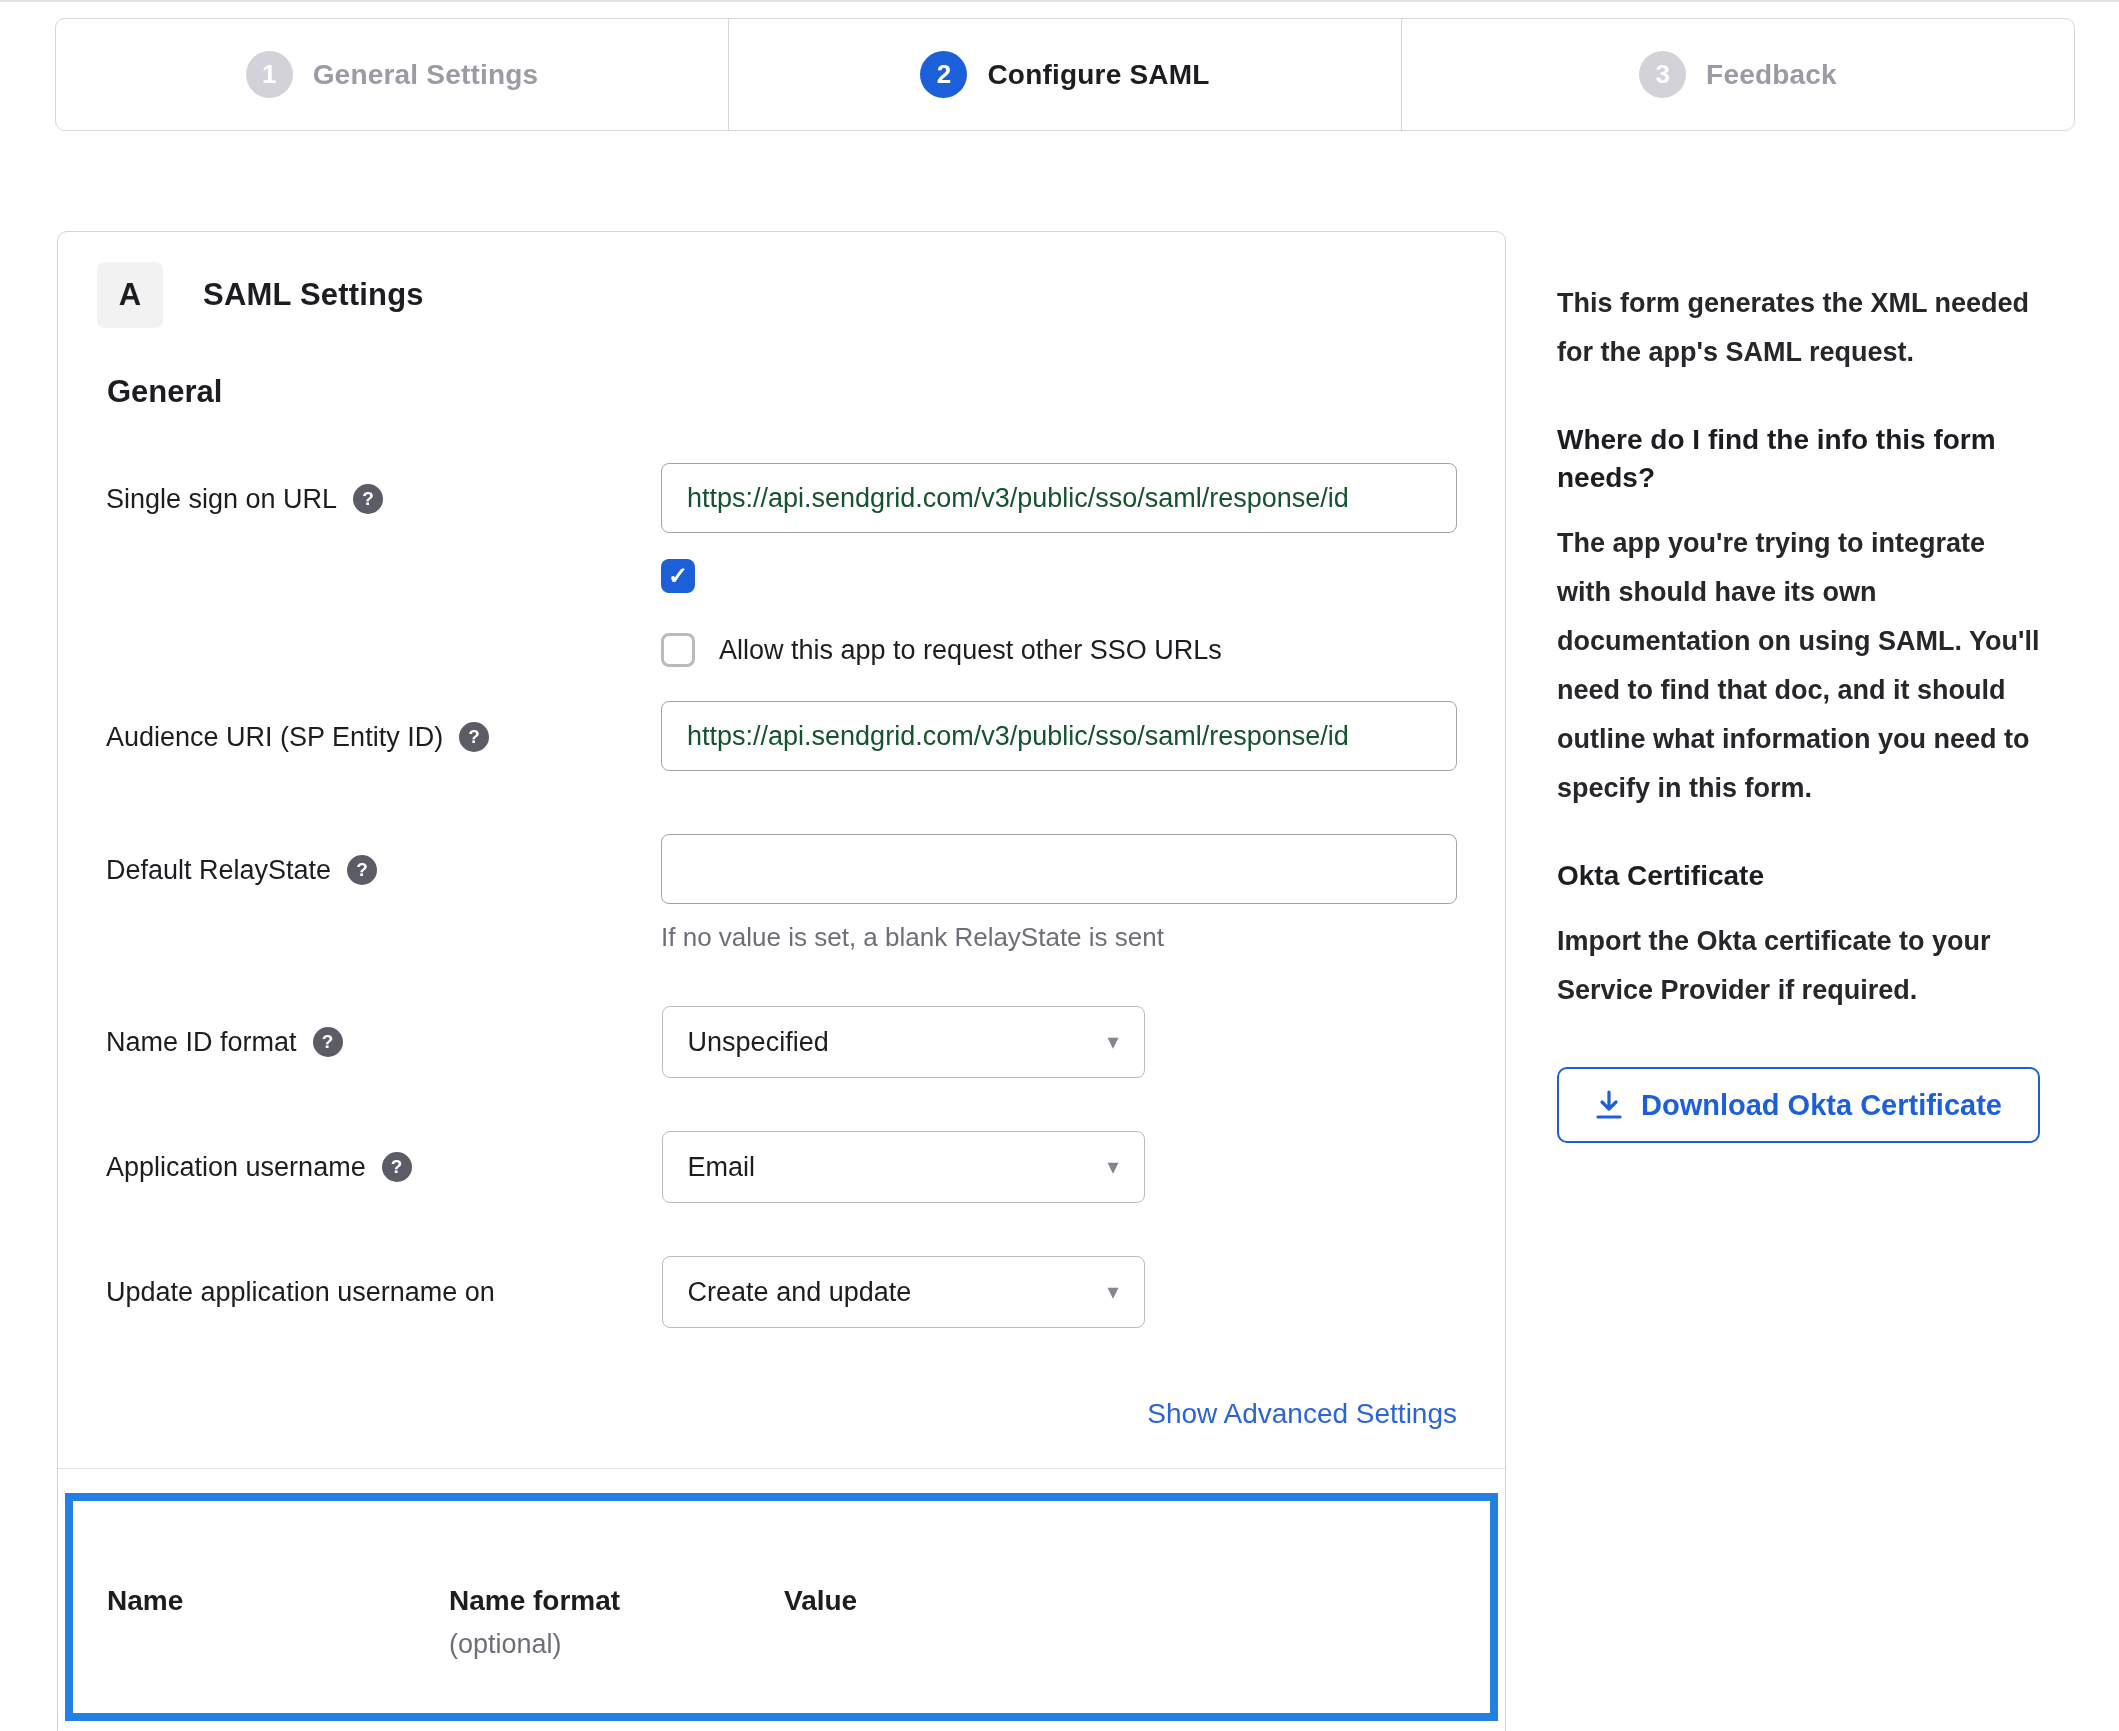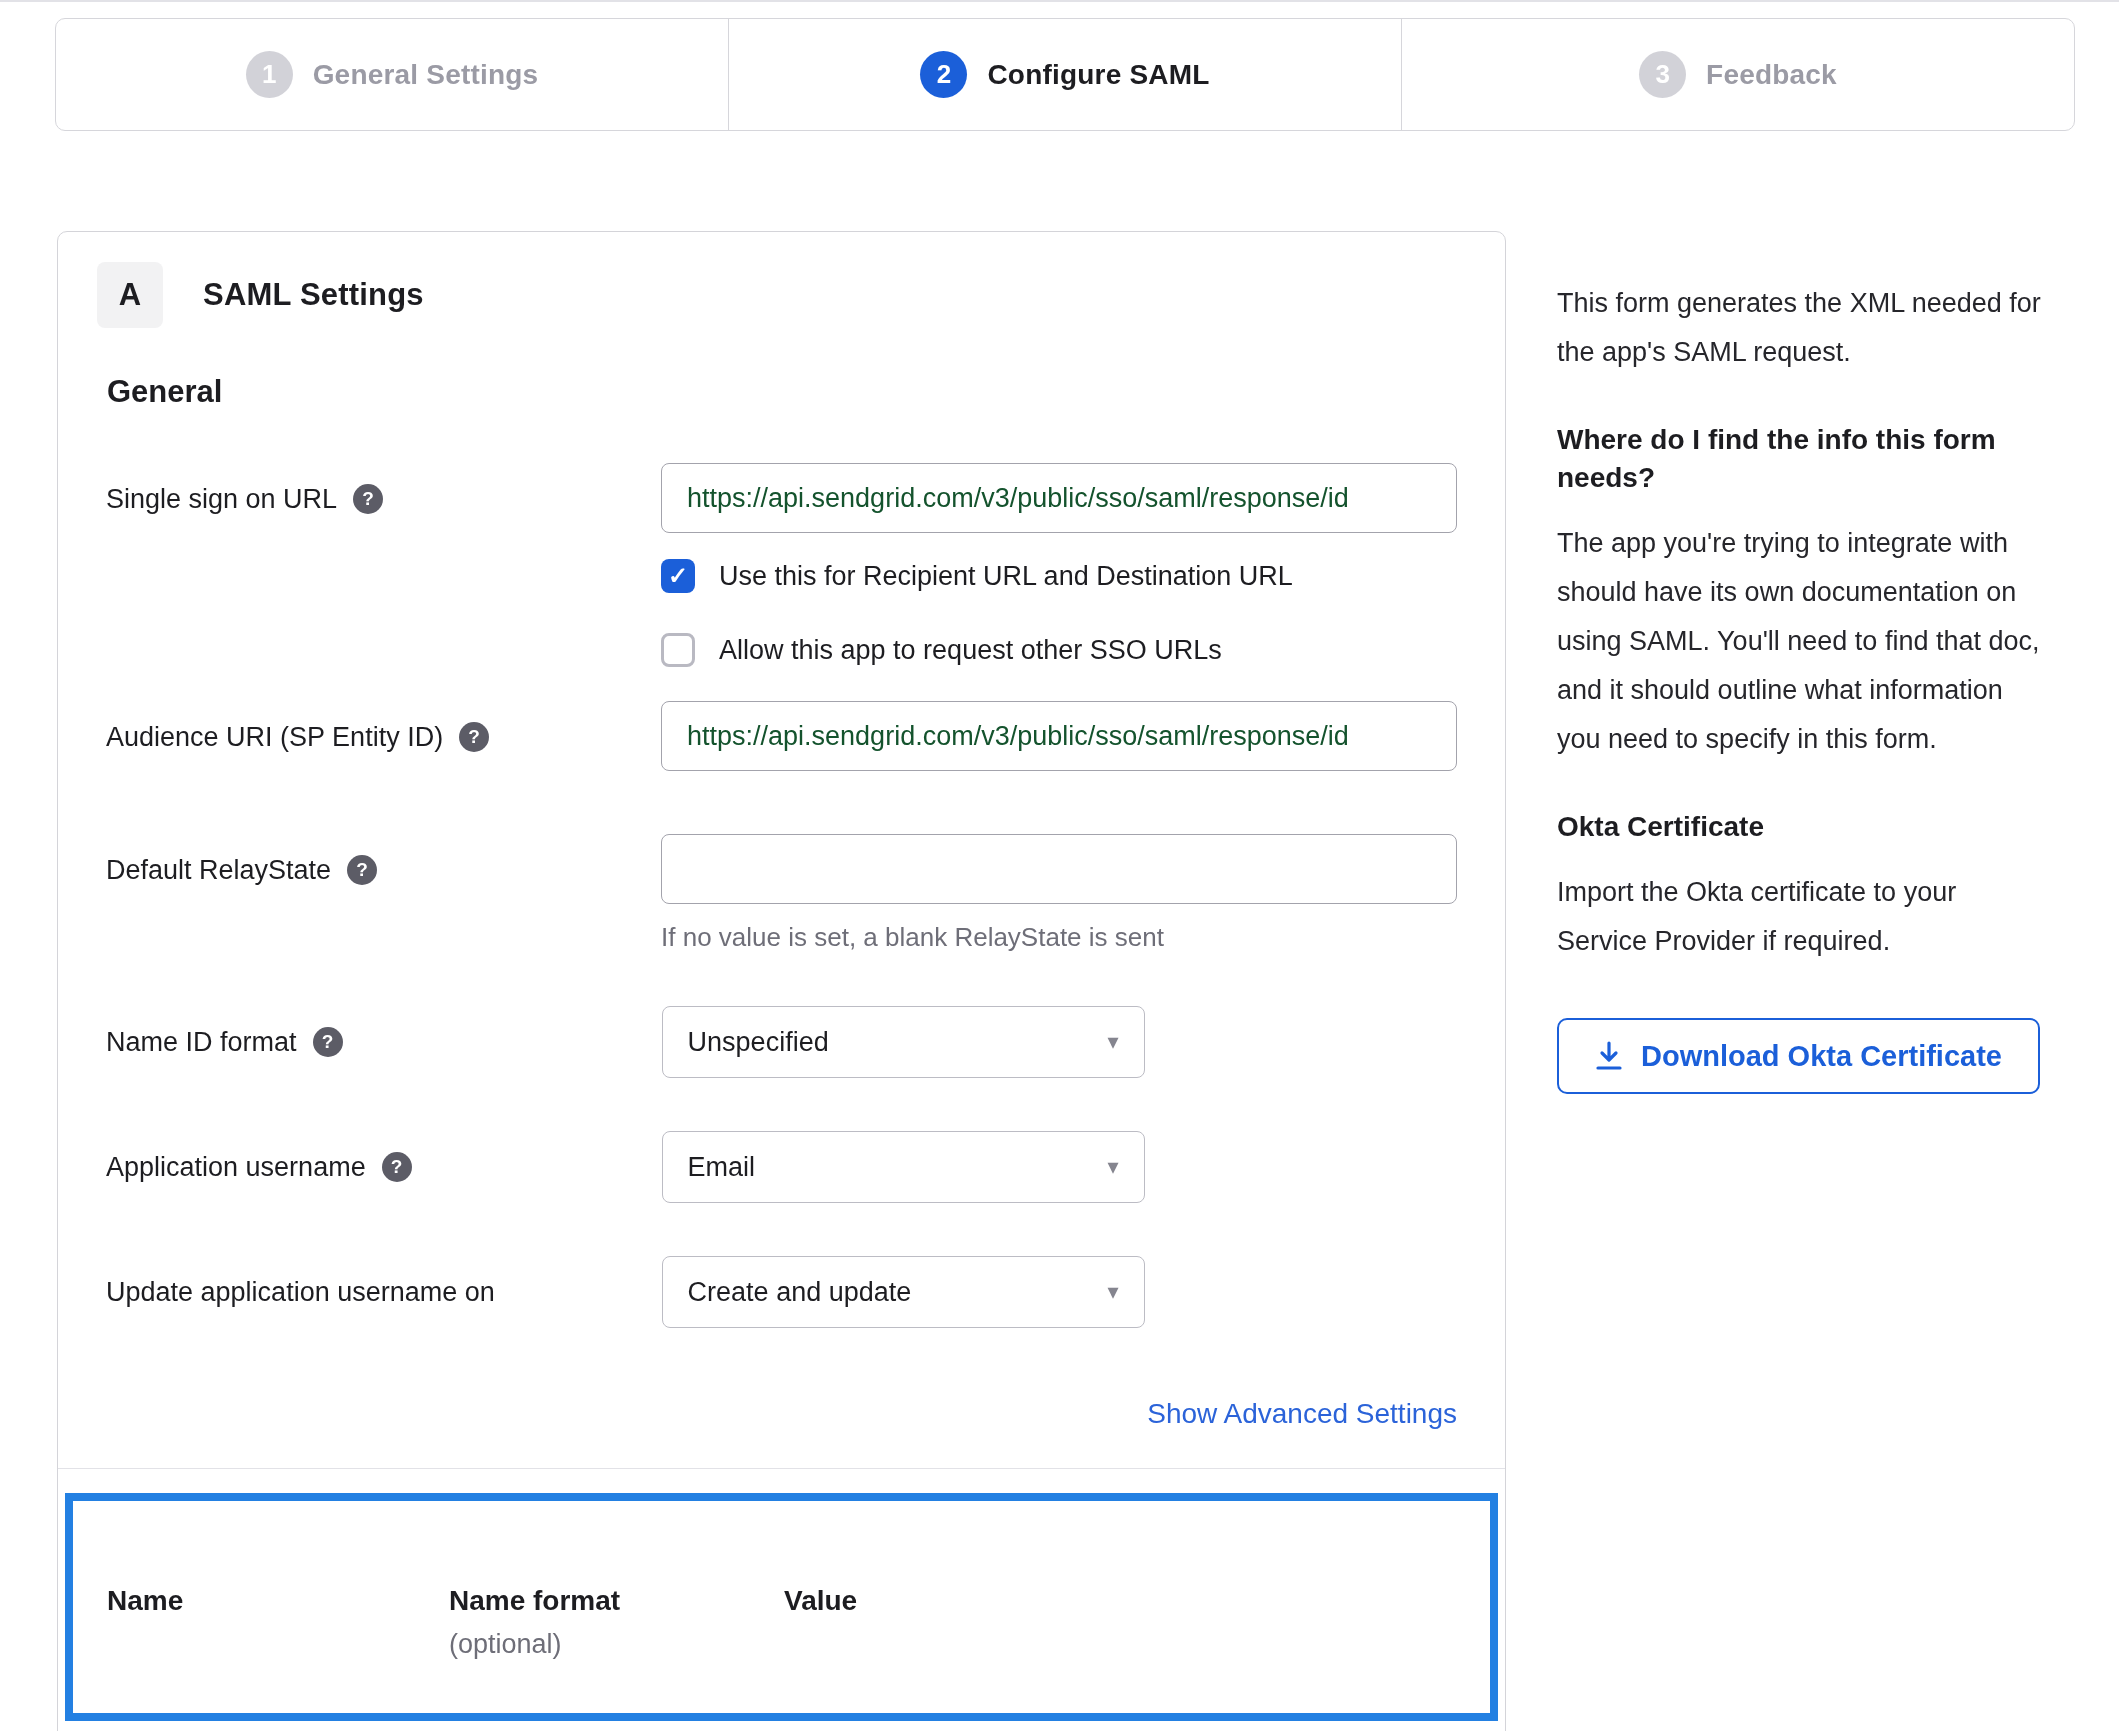--- a/index.html
+++ b/index.html
@@ -70,21 +70,21 @@
   .learn-more { font-size:25px; font-weight:500; letter-spacing:0.6px; color:#2b63d9; text-decoration:none; cursor:pointer; }
   .attr-cols { display:flex; margin-top:48px; }
   .attr-col-1 { width:342px; }
   .attr-col-2 { width:335px; }
   .attr-col-h { font-size:28px; font-weight:700; }
   .attr-note { margin-top:12px; font-size:27px; color:#6e6e78; }
 
   
   .sidebar { margin-left:51px; width:488px; padding-top:48px; }
   .sb-heading { font-size:28px; font-weight:700; line-height:38px; margin-bottom:22px; }
-  .sb-body { font-size:27px; line-height:49px; color:#26262b; margin-bottom:44px; }
+  .sb-body { font-size:27px; line-height:49px; color:#26262b; margin-bottom:44px;font-weight:bold; }
   .dl-button { display:inline-flex; align-items:center; gap:18px; height:76px; padding:0 36px; margin-top:8px;
                background:#fff; border:2px solid #1b5fd9; border-radius:10px; color:#1b5fd9;
                font-family:"Liberation Sans", sans-serif; font-size:29px; font-weight:700; cursor:pointer; }
   .dl-icon { width:28px; height:30px; flex:none; }
 
   
   .row-sso { margin-top:53px; }
   .check-row-1 { margin-top:26px; }
   .check-row-2 { margin-top:40px; }
   .row-audience { margin-top:34px; }
@@ -128,21 +128,20 @@
 
         <div class="row row-sso">
           <div class="row-label">
             <span class="lbl">Single sign on URL</span>
             <span class="help-icon">?</span>
           </div>
           <div class="controls">
             <input class="text-input" type="text" value="https://api.sendgrid.com/v3/public/sso/saml/response/id" style="">
             <div class="check-row check-row-1">
               <span class="checkbox checked">✓</span>
-              <span class="check-label">Use this for Recipient URL and Destination URL</span>
             </div>
             <div class="check-row check-row-2">
               <span class="checkbox unchecked"></span>
               <span class="check-label">Allow this app to request other SSO URLs</span>
             </div>
           </div>
         </div>
 
         <div class="row row-audience">
           <div class="row-label">

